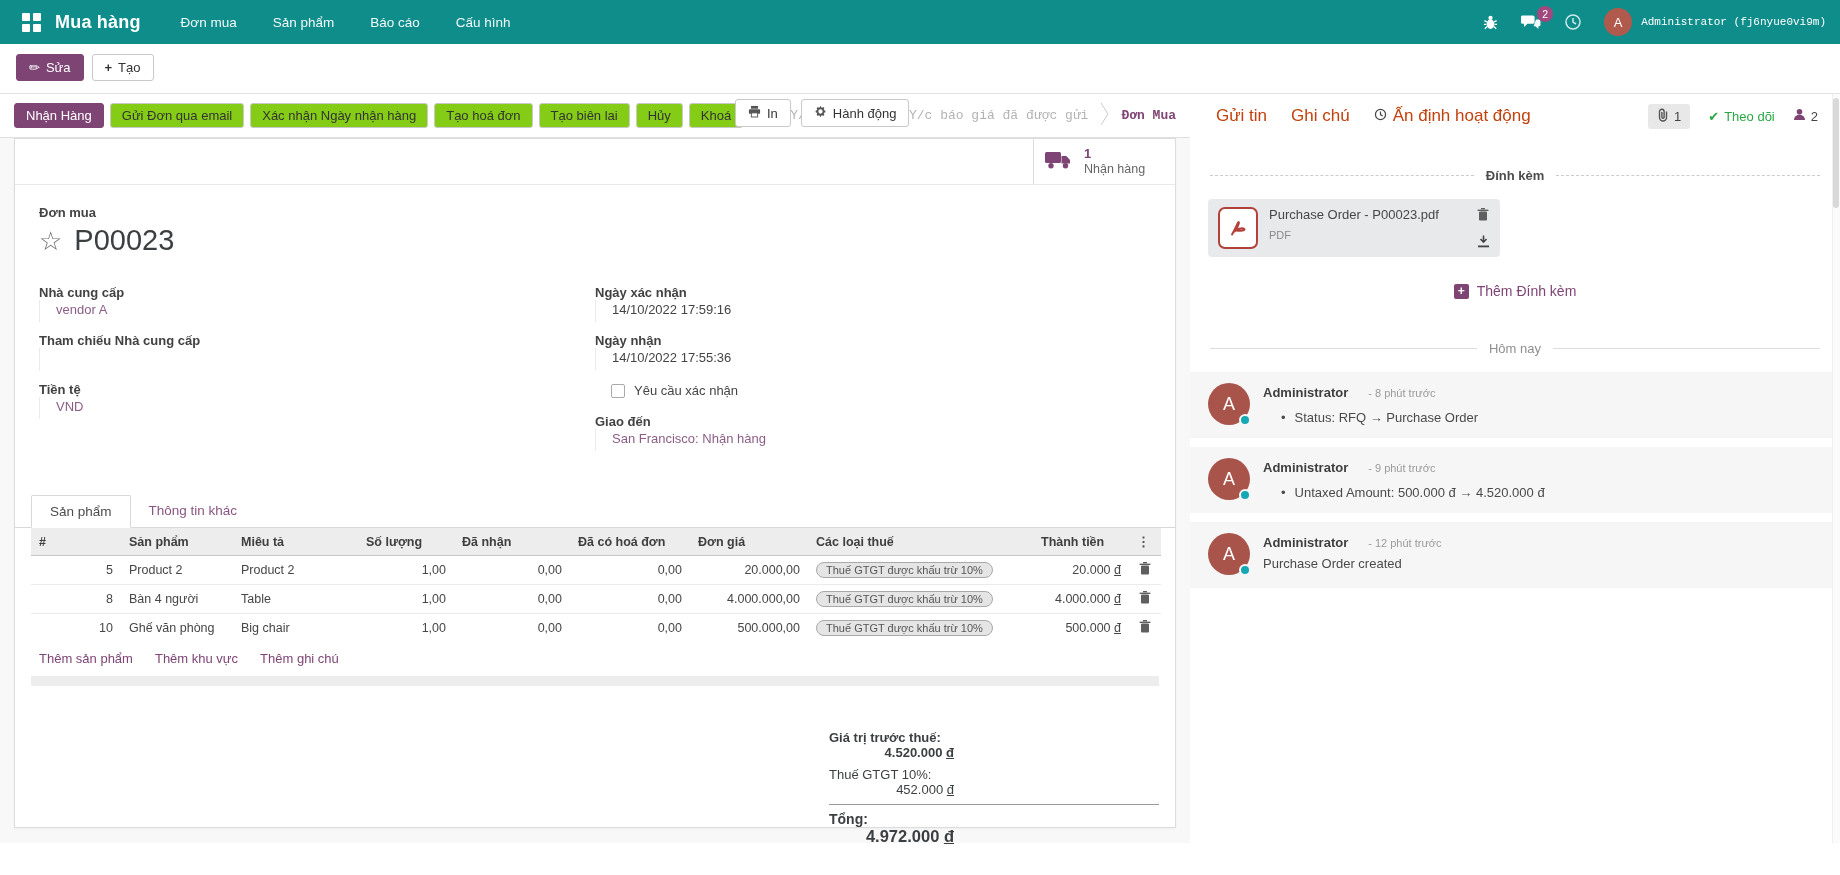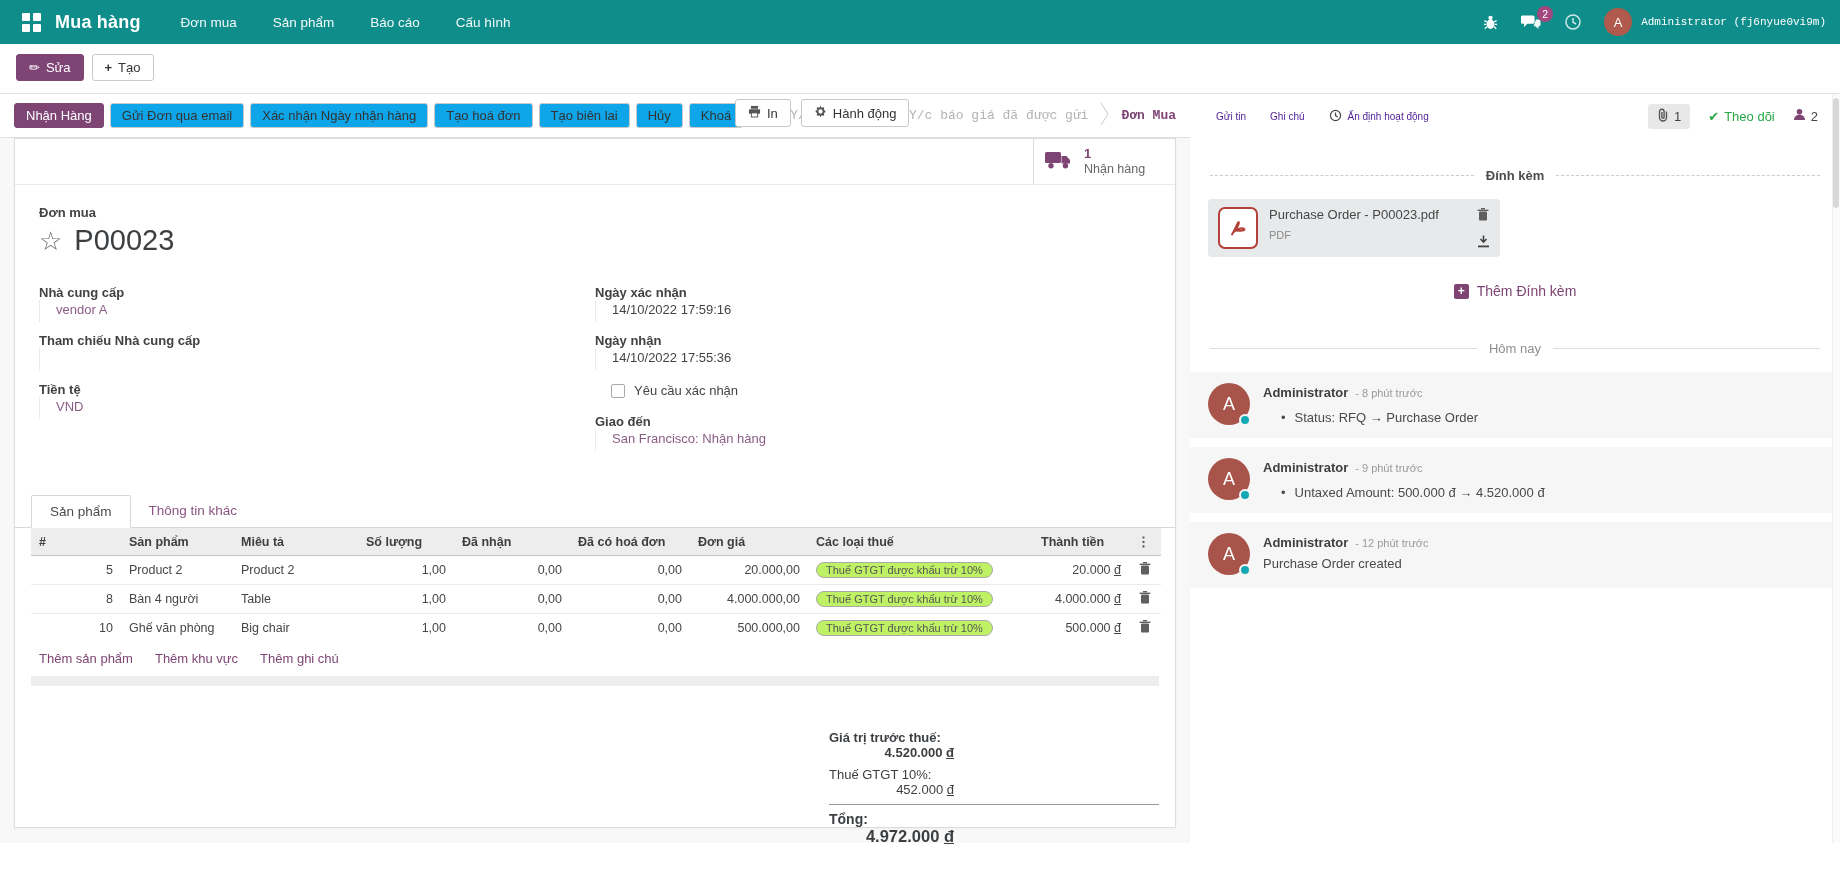--- a/index.html
+++ b/index.html
@@ -37,21 +37,21 @@
   .pager-btn + .pager-btn { border-left:none; }
 
   
   .content { display:flex; height:749px; }
   .main-col { width:1190px; display:flex; flex-direction:column; }
   .chatter-col { width:650px; background:#fff; position:relative; }
 
   
   .statusbar { height:44px; background:#fff; border-bottom:1px solid #e0e0e0; display:flex; align-items:center; justify-content:space-between; padding:0 14px 0 14px; }
   .status-actions { display:flex; gap:6px; }
-  .sbtn { font-size:13px; padding:4px 11px; border-radius:3px; border:1px solid #c9c9c9; background:#0ea5e9; color:#333; cursor:pointer; white-space:nowrap; }
+  .sbtn { font-size:13px; padding:4px 11px; border-radius:3px; border:1px solid #c9c9c9; background:#84cc16; color:#333; cursor:pointer; white-space:nowrap; }
   .sbtn.active { background:#7d4474; border-color:#7d4474; color:#fff; }
   .stages { display:flex; align-items:center; gap:12px; }
   .stage { font-size:13px; color:#b3b3b3; cursor:pointer; white-space:nowrap;font-family:Liberation Mono, monospace; }
   .stage.active { color:#7d4474; font-weight:700; }
 
   
   .sheet-bg { flex:1; background:#f8f8f8; padding:0 14px; }
   .sheet { background:#fff; border:1px solid #dcdcdc; box-shadow:0 1px 2px rgba(0,0,0,.04); height:690px; position:relative; }
   .button-box { height:46px; border-bottom:1px solid #e9e9e9; display:flex; justify-content:flex-end; }
   .smart-btn { width:142px; border-left:1px solid #dcdcdc; display:flex; align-items:center; gap:10px; padding:0 10px; cursor:pointer; background:#fff; }
@@ -81,42 +81,42 @@
   .tab.active { color:#4c4c4c; background:#fff; border:1px solid #d8d8d8; border-bottom:1px solid #fff; border-radius:2px 2px 0 0; }
   .tab.inactive { color:#8a5583; }
 
   
   table.lines { border-collapse:collapse; margin:0 16px; width:1130px; table-layout:fixed; }
   .lines th { background:#ededed; font-size:12.5px; font-weight:700; color:#3f3f3f; padding:6px 8px; border-bottom:1px solid #c6c6c6; text-align:left; white-space:nowrap; overflow:hidden; }
   .lines td { font-size:12.5px; color:#464646; padding:6px 8px; border-top:1px solid #ebebeb; white-space:nowrap; overflow:hidden; }
   .lines tr:first-child td { border-top:none; }
   .r { text-align:right; }
   .c { text-align:center; }
-  .pill { display:inline-block; border:1px solid #a9a9a9; border-radius:12px; padding:1px 9px; font-size:11px; color:#555; background:#bef264; cursor:default; }
+  .pill { display:inline-block; border:1px solid #a9a9a9; border-radius:12px; padding:1px 9px; font-size:11px; color:#555; background:#e5e5e5; cursor:default; }
   .dong { text-decoration:underline; }
   .trash-btn { cursor:pointer; display:inline-flex; }
   .kebab { color:#555; font-size:13px; cursor:pointer; }
 
   .add-links { padding:9px 16px 8px 24px; display:flex; gap:22px; }
   .add-link { font-size:13px; color:#7d4474; cursor:pointer; }
   .grey-bar { height:10px; background:#ededed; margin:2px 16px 0; }
 
   
   .totals { width:330px; margin:44px 16px 0 auto; }
   .trow { display:flex; justify-content:flex-end; align-items:baseline; margin-bottom:7px;flex-direction:column; }
   .tlabel { font-size:13px; color:#3c3f42; text-align:right; }
   .tlabel.b, .tval.b { font-weight:700; }
   .tval { width:125px; text-align:right; font-size:13px; color:#3c3f42; }
   .trow.total { border-top:1px solid #9a9a9a; padding-top:6px; margin-top:2px; }
   .trow.total .tlabel { font-size:14px; font-weight:700; }
   .trow.total .tval { font-size:16.5px; font-weight:700; }
 
   
   .chatter-header { height:44px; display:flex; align-items:center; padding:0 22px 0 26px; gap:24px; }
-  .ch-link { font-size:10px; color:#4c1d95; cursor:pointer; display:flex; align-items:center; gap:6px; white-space:nowrap; }
+  .ch-link { font-size:17px; color:#c2410c; cursor:pointer; display:flex; align-items:center; gap:6px; white-space:nowrap; }
   .ch-right { margin-left:auto; display:flex; align-items:center; gap:18px; }
   .attach-count-btn { background:#e8e8e8; border-radius:3px; padding:4px 9px; display:flex; align-items:center; gap:5px; font-size:13px; color:#444; cursor:pointer; }
   .follow-btn { color:#28a745; font-size:13px; display:flex; align-items:center; gap:5px; cursor:pointer; }
   .followers-btn { display:flex; align-items:center; gap:5px; font-size:13px; color:#444; cursor:pointer; }
 
   .divider { display:flex; align-items:center; gap:12px; padding:0 20px; color:#555; font-size:13px; }
   .divider .line { flex:1; border-top:1px dashed #ccc; }
   .divider.solid .line { border-top:1px solid #ddd; }
   .divider.solid { color:#8f8f8f; }
   .divider .dtext { font-weight:700; color:#4c4c4c; }
@@ -130,21 +130,21 @@
   .att-actions { display:flex; flex-direction:column; justify-content:space-between; padding:1px 0; }
 
   .add-attachment { display:flex; align-items:center; justify-content:center; gap:8px; margin-top:26px; color:#7d4474; font-size:14px; cursor:pointer; }
   .plus-sq { width:15px; height:15px; background:#7d4474; border-radius:2px; color:#fff; font-size:12px; font-weight:700; display:flex; align-items:center; justify-content:center; line-height:1; }
 
   .messages { margin-top:16px; }
   .message { display:flex; gap:13px; padding:11px 20px 13px 18px; background:#f6f6f6; margin-bottom:9px; }
   .avatar { position:relative; width:42px; height:42px; border-radius:50%; background:#a8544b; color:#fff; font-size:18px; display:flex; align-items:center; justify-content:center; flex:none; }
   .online-dot { position:absolute; right:-1px; bottom:-1px; width:12px; height:12px; border-radius:50%; background:#13a8b4; border:2px solid #f6f6f6; }
   .msg-body { padding-top:2px; }
-  .msg-head { display:flex; align-items:baseline; gap:7px; }
+  .msg-head { display:flex; align-items:baseline; gap:20px; }
   .msg-author { font-size:13px; font-weight:700; color:#3f3f3f; cursor:pointer; }
   .msg-time { font-size:11px; color:#9a9a9a; }
   .msg-text { margin-top:10px; font-size:13px; color:#4a4a4a; display:flex; gap:9px; }
   .msg-text.noindent { margin-top:6px; }
   .msg-text .bullet { color:#4a4a4a; padding-left:18px; }
 
   .scrollbar { position:absolute; right:0; top:0; width:8px; height:749px; background:#fbfbfb; border-left:1px solid #efefef; }
   .scroll-thumb { position:absolute; top:4px; right:1px; width:6px; height:110px; border-radius:3px; background:#d8d8d8; }
 </style>
 </head>

